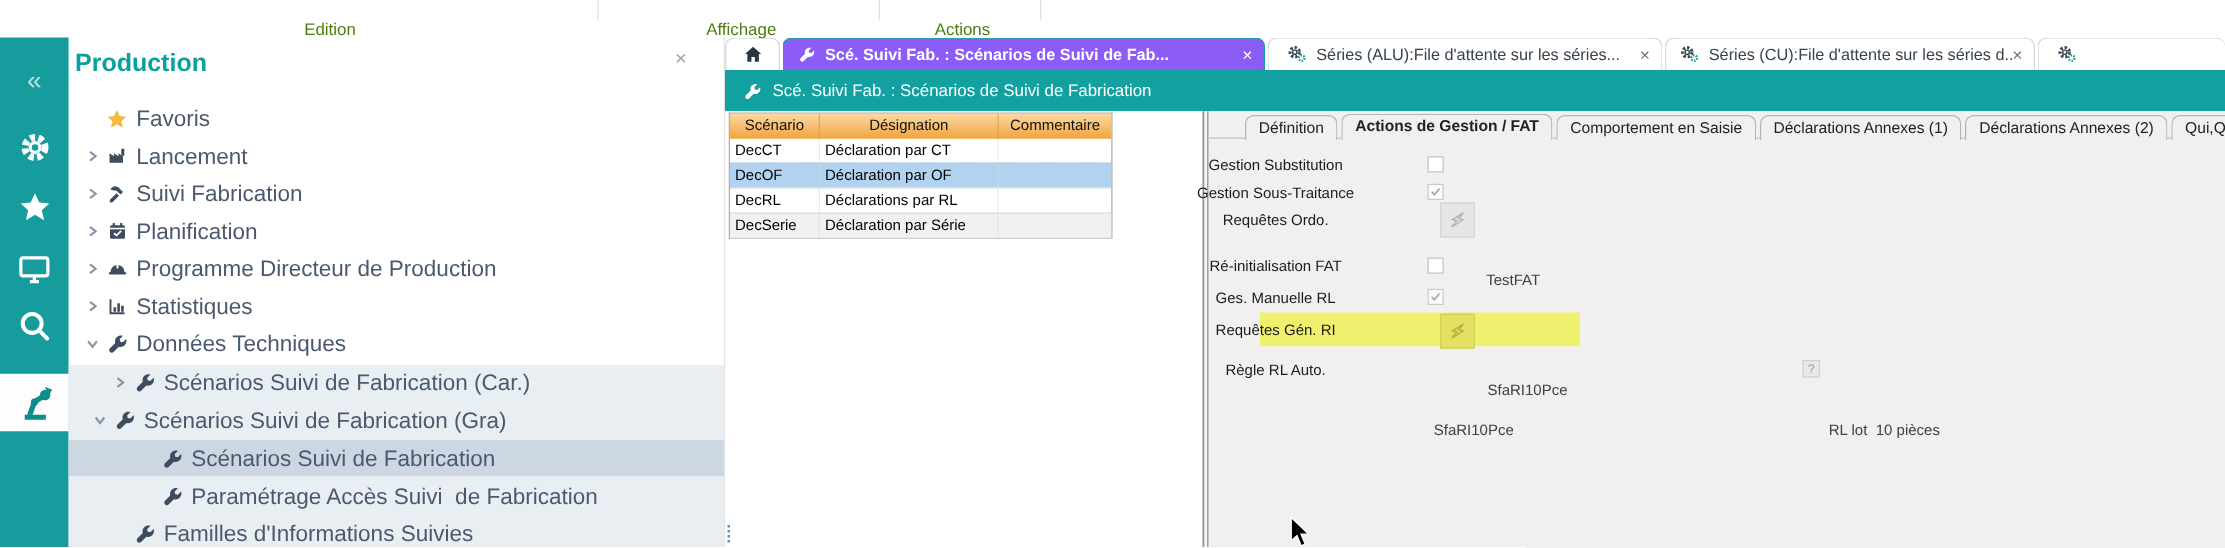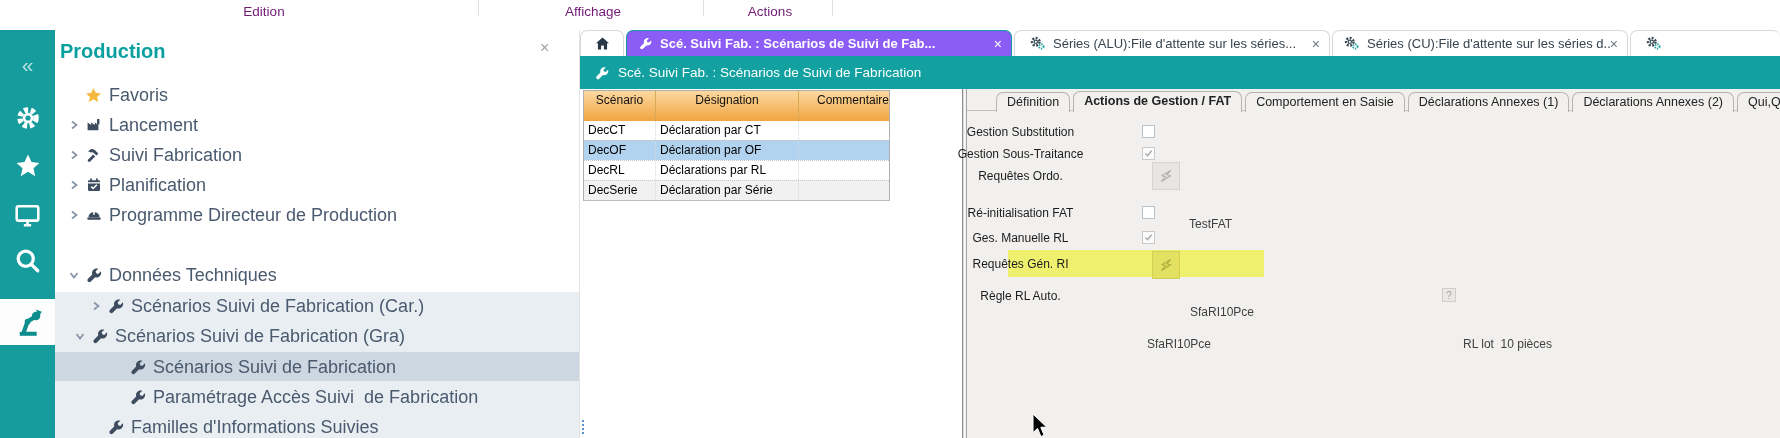--- a/index.html
+++ b/index.html
@@ -1,20 +1,20 @@
 <!DOCTYPE html>
 <html><head>
 <meta charset="utf-8">
 <style>
   html,body{margin:0;padding:0;background:#fff;}
   .screen{position:relative;width:1780px;height:438px;overflow:hidden;background:#fff;
           font-family:"Liberation Sans",sans-serif;-webkit-font-smoothing:antialiased;}
   
   .menubar{position:absolute;left:0;top:0;right:0;height:30px;background:#fff;}
-  .menu-item{position:absolute;top:4px;font-size:13.5px;color:#701a75;cursor:default;}
+  .menu-item{position:absolute;top:16px;font-size:13.5px;color:#4d7c0f;cursor:default;}
   .menu-sep{position:absolute;top:0;width:1px;height:16px;background:#dde1e7;}
   
   .rail{position:absolute;left:0;top:30px;width:55px;bottom:0;background:#169c9c;}
   .rail-btn{position:absolute;left:0;width:55px;height:44px;display:flex;align-items:center;justify-content:center;color:#fff;}
   .rail-btn.active{background:#fdfdfd;color:#0d8d8d;height:46px;}
   .collapse-glyph{font-size:21px;color:rgba(255,255,255,.72);line-height:1;}
   
   .nav{position:absolute;left:55px;top:30px;width:524px;bottom:0;background:#fff;border-right:1px solid #e3e3e3;}
   .nav-title{position:absolute;left:60px;top:40px;font-size:20px;font-weight:bold;color:#0aa0a0;}
   .nav-close{position:absolute;left:540px;top:40px;font-size:16px;color:#9aa4ae;line-height:1;}
@@ -32,23 +32,23 @@
   .tab.teal{background:#8b5cf6;border-color:#12a0a0;}
   .tab.teal .tlbl{color:#fff;font-weight:bold;}
   .tab.teal .tclose{color:#fff;}
   
   .doc-title{position:absolute;left:580px;top:56px;right:0;height:33px;background:#12a0a0;
              display:flex;align-items:center;padding-left:15px;box-sizing:border-box;}
   .doc-title span{color:#fff;font-size:13.5px;margin-left:9px;}
   
   .content-white{position:absolute;left:580px;top:89px;width:382px;bottom:0;background:#fff;}
   .grid{position:absolute;left:3px;top:1px;width:305px;border:1px solid #aeaeae;border-bottom:1px solid #bdbdbd;}
-  .ghead{display:flex;height:30px;background:linear-gradient(180deg,#fcd9a2 0%,#f6bc6b 55%,#f1a43e 100%);}
+  .ghead{display:flex;height:20px;background:linear-gradient(180deg,#fcd9a2 0%,#f6bc6b 55%,#f1a43e 100%);}
   .ghead .hc{font-size:12px;color:#111;text-align:center;line-height:18px;border-right:1px solid #d8a957;box-sizing:border-box;}
-  .ghead .hc:last-child{border-right:none;text-align:right;}
+  .ghead .hc:last-child{border-right:none;}
   .grow{display:flex;height:19px;border-top:1px dotted #c6c6c6;}
   .grow .c{font-size:12px;color:#000;line-height:19px;padding-left:4px;box-sizing:border-box;border-right:1px dotted #d8d8d8;white-space:nowrap;overflow:hidden;}
   .grow .c:last-child{border-right:none;}
   .grow.sel{background:#b2d3ef;}
   .grow.alt{background:#f1f1f1;}
   .c.w1{width:72px;}.c.w2{width:143px;}.c.w3{width:90px;}
   .hc.w1{width:72px;}.hc.w2{width:143px;}.hc.w3{width:90px;}
   .focus-artifact{position:absolute;left:2px;top:331px;height:14px;width:0;border-left:2px dotted #5b8dd6;}
   
   .splitter{position:absolute;left:962px;top:89px;width:5px;bottom:0;
@@ -193,20 +193,36 @@
         </svg>
       </span>
     <span class="ticon">
         <svg width="16" height="16" viewBox="0 0 20 20" fill="#3d4c5e">
           <path d="M3 13.2 a7 7 0 0 1 14 0 z"></path>
           <rect x="1.5" y="13.2" width="17" height="2.6" rx="1.3"></rect>
           <rect x="9" y="5.2" width="2" height="4.5" fill="#fff"></rect>
         </svg>
       </span>
     <span class="tlabel">Programme Directeur de Production</span>
+  </div>
+  <div class="trow" style="top:230px;padding-left:12px;">
+    <span class="chev">
+        <svg width="9" height="10" viewBox="0 0 9 10" fill="none" stroke="#8694a6" stroke-width="1.7">
+          <polyline points="2,1.5 6.5,5 2,8.5"></polyline>
+        </svg>
+      </span>
+    <span class="ticon">
+        <svg width="16" height="16" viewBox="0 0 20 20">
+          <path d="M3 3 v14 h14" fill="none" stroke="#3d4c5e" stroke-width="1.9"></path>
+          <rect x="6" y="11" width="2.6" height="4.5" fill="#3d4c5e"></rect>
+          <rect x="9.8" y="7" width="2.6" height="8.5" fill="#3d4c5e"></rect>
+          <rect x="13.6" y="9.5" width="2.6" height="6" fill="#3d4c5e"></rect>
+        </svg>
+      </span>
+    <span class="tlabel">Statistiques</span>
   </div>
   <div class="trow" style="top:260px;padding-left:12px;">
     <span class="chev">
         <svg width="10" height="9" viewBox="0 0 10 9" fill="none" stroke="#8694a6" stroke-width="1.7">
           <polyline points="1.5,2 5,6.5 8.5,2"></polyline>
         </svg>
       </span>
     <span class="ticon">
         <svg width="16" height="16" viewBox="0 0 20 20" fill="#3d4c5e">
           <path d="M18.6 5.3 c.8 2.1.3 4.5-1.4 6.2 -1.6 1.6-3.8 2.1-5.8 1.4 L6.1 18.2 c-1 1-2.6 1-3.6 0 -1-1-1-2.6 0-3.6 L7.8 9.3 C7.1 7.3 7.6 5.1 9.2 3.5 c1.7-1.7 4.1-2.2 6.2-1.4 L12.1 5.4 l.7 2.5 2.5.7 Z"></path>

